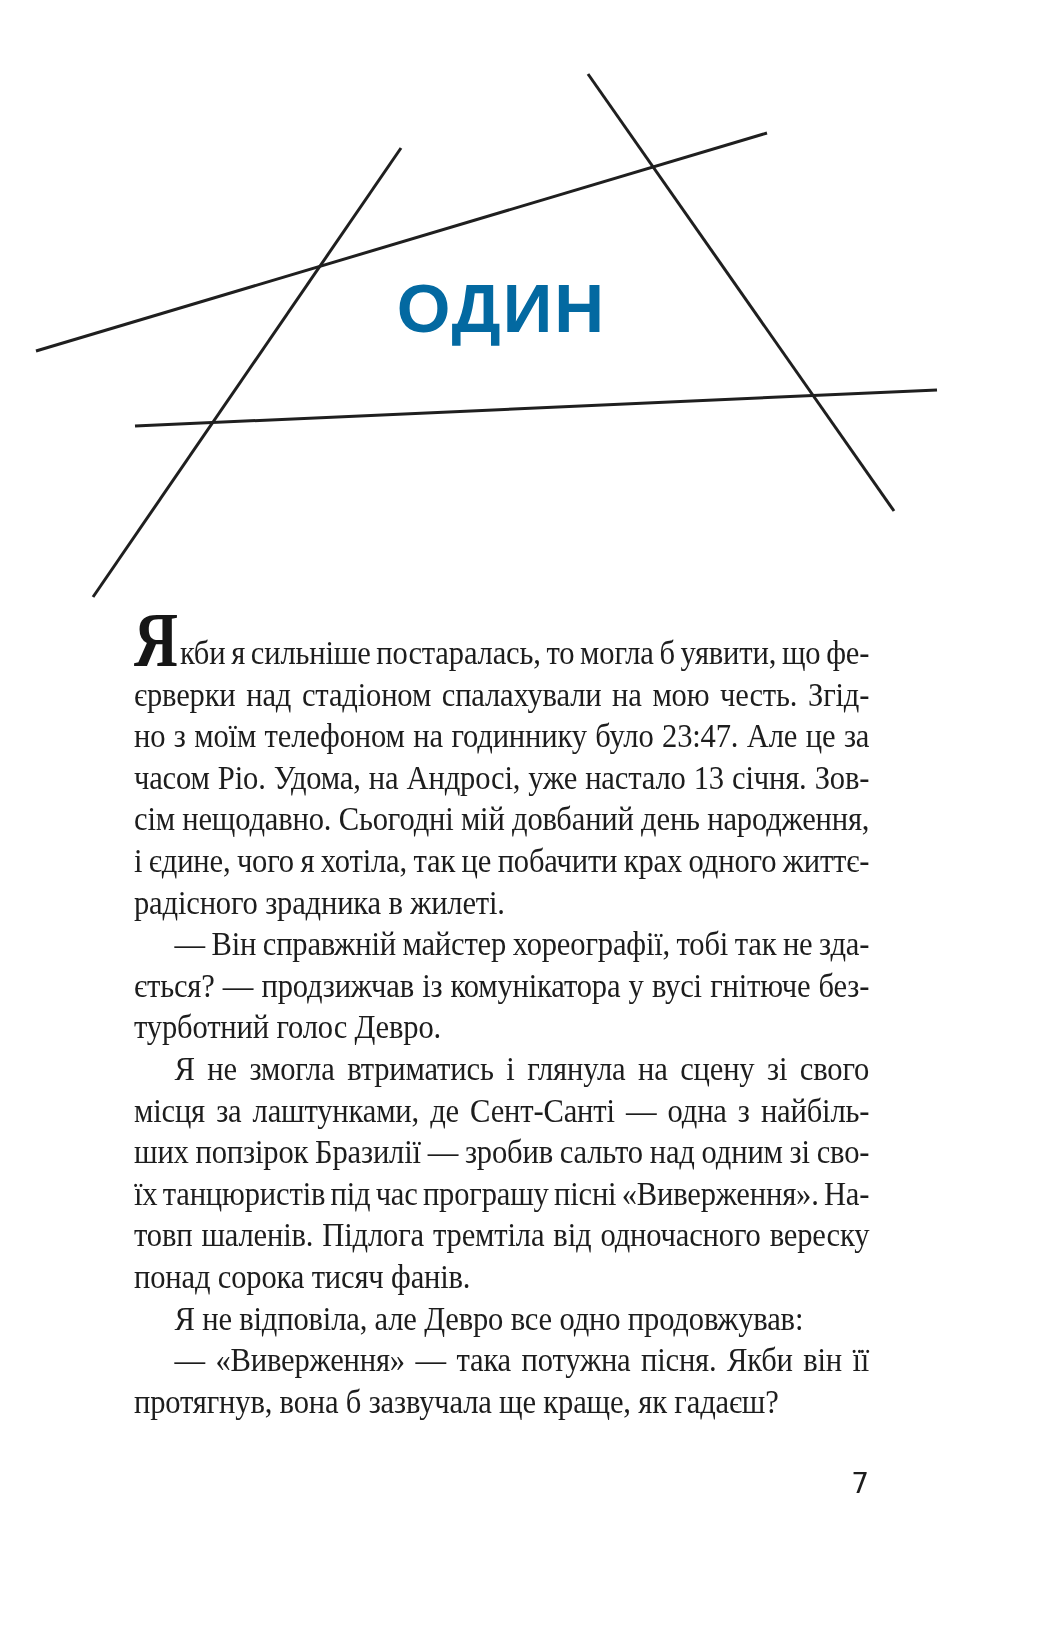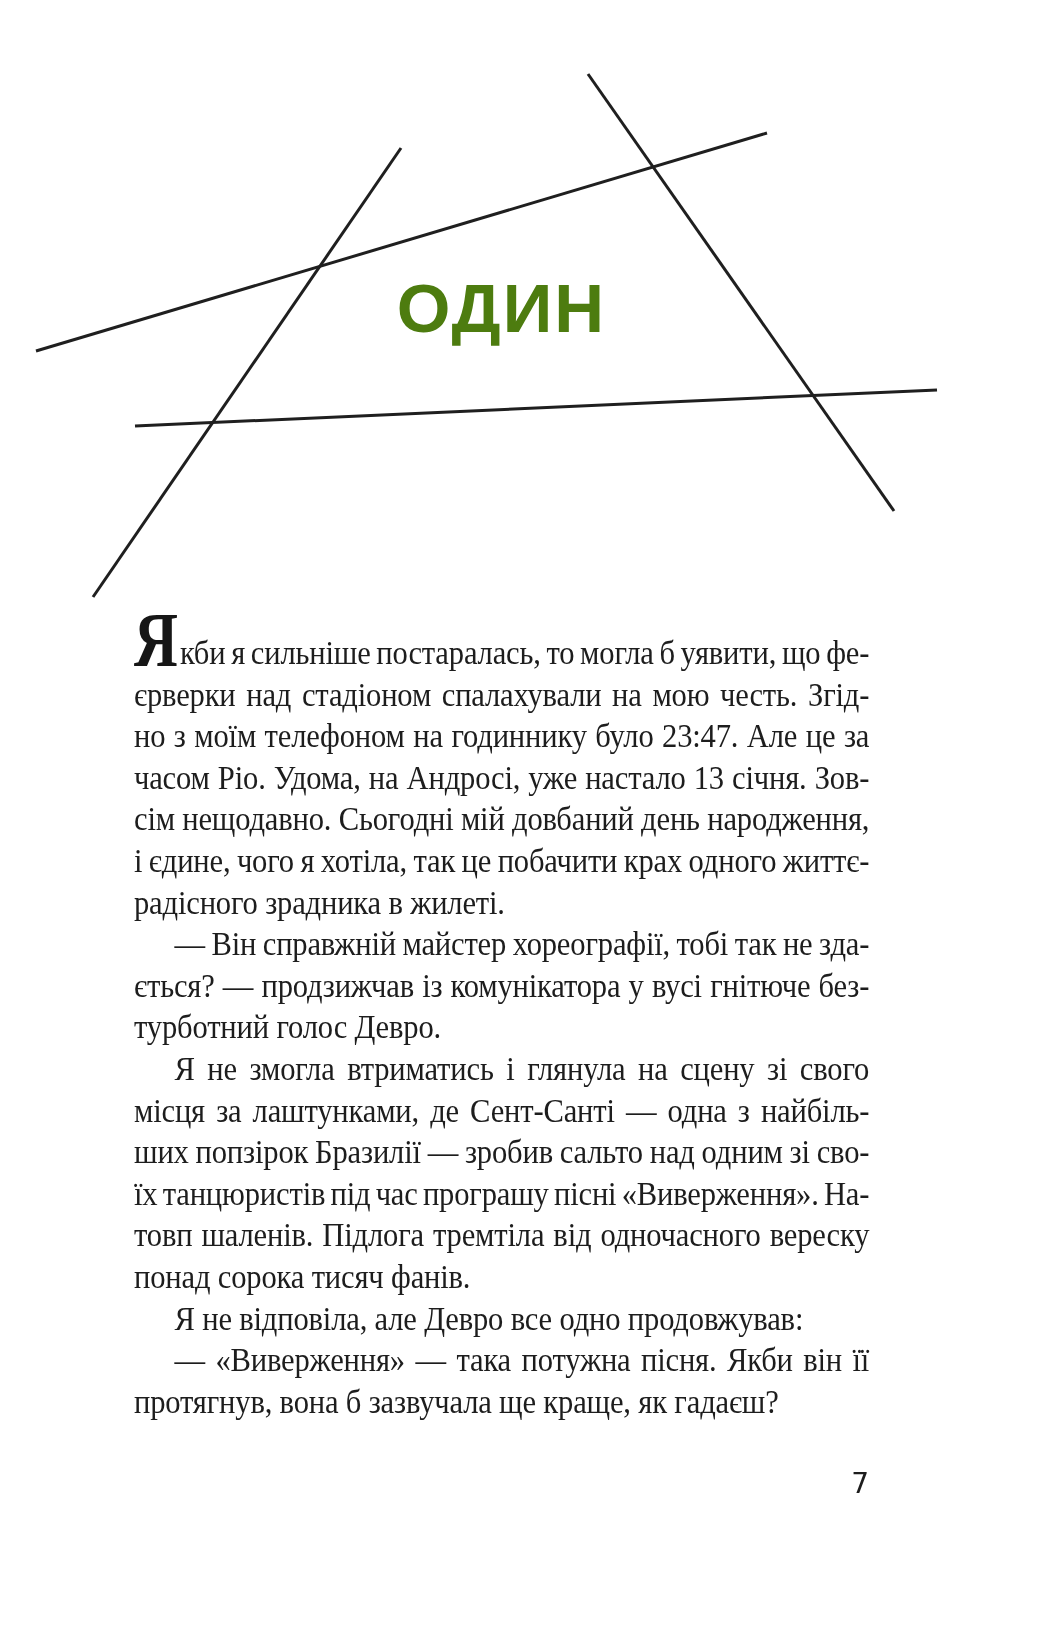--- a/index.html
+++ b/index.html
@@ -20,21 +20,21 @@
     position: absolute;
     left: 134px;
     top: 274px;
     width: 735px;
     text-align: center;
     font-family: "Liberation Sans", "DejaVu Sans", sans-serif;
     font-weight: bold;
     font-size: 69px;
     line-height: 69px;
     letter-spacing: 2px;
-    color: #4d7c0f;
+    color: #0369a1;
     white-space: nowrap;
   }
   #drop-cap {
     position: absolute;
     left: 134px;
     top: 601px;
     font-family: "Liberation Serif", "DejaVu Serif", serif;
     font-weight: bold;
     font-size: 78px;
     line-height: 78px;

